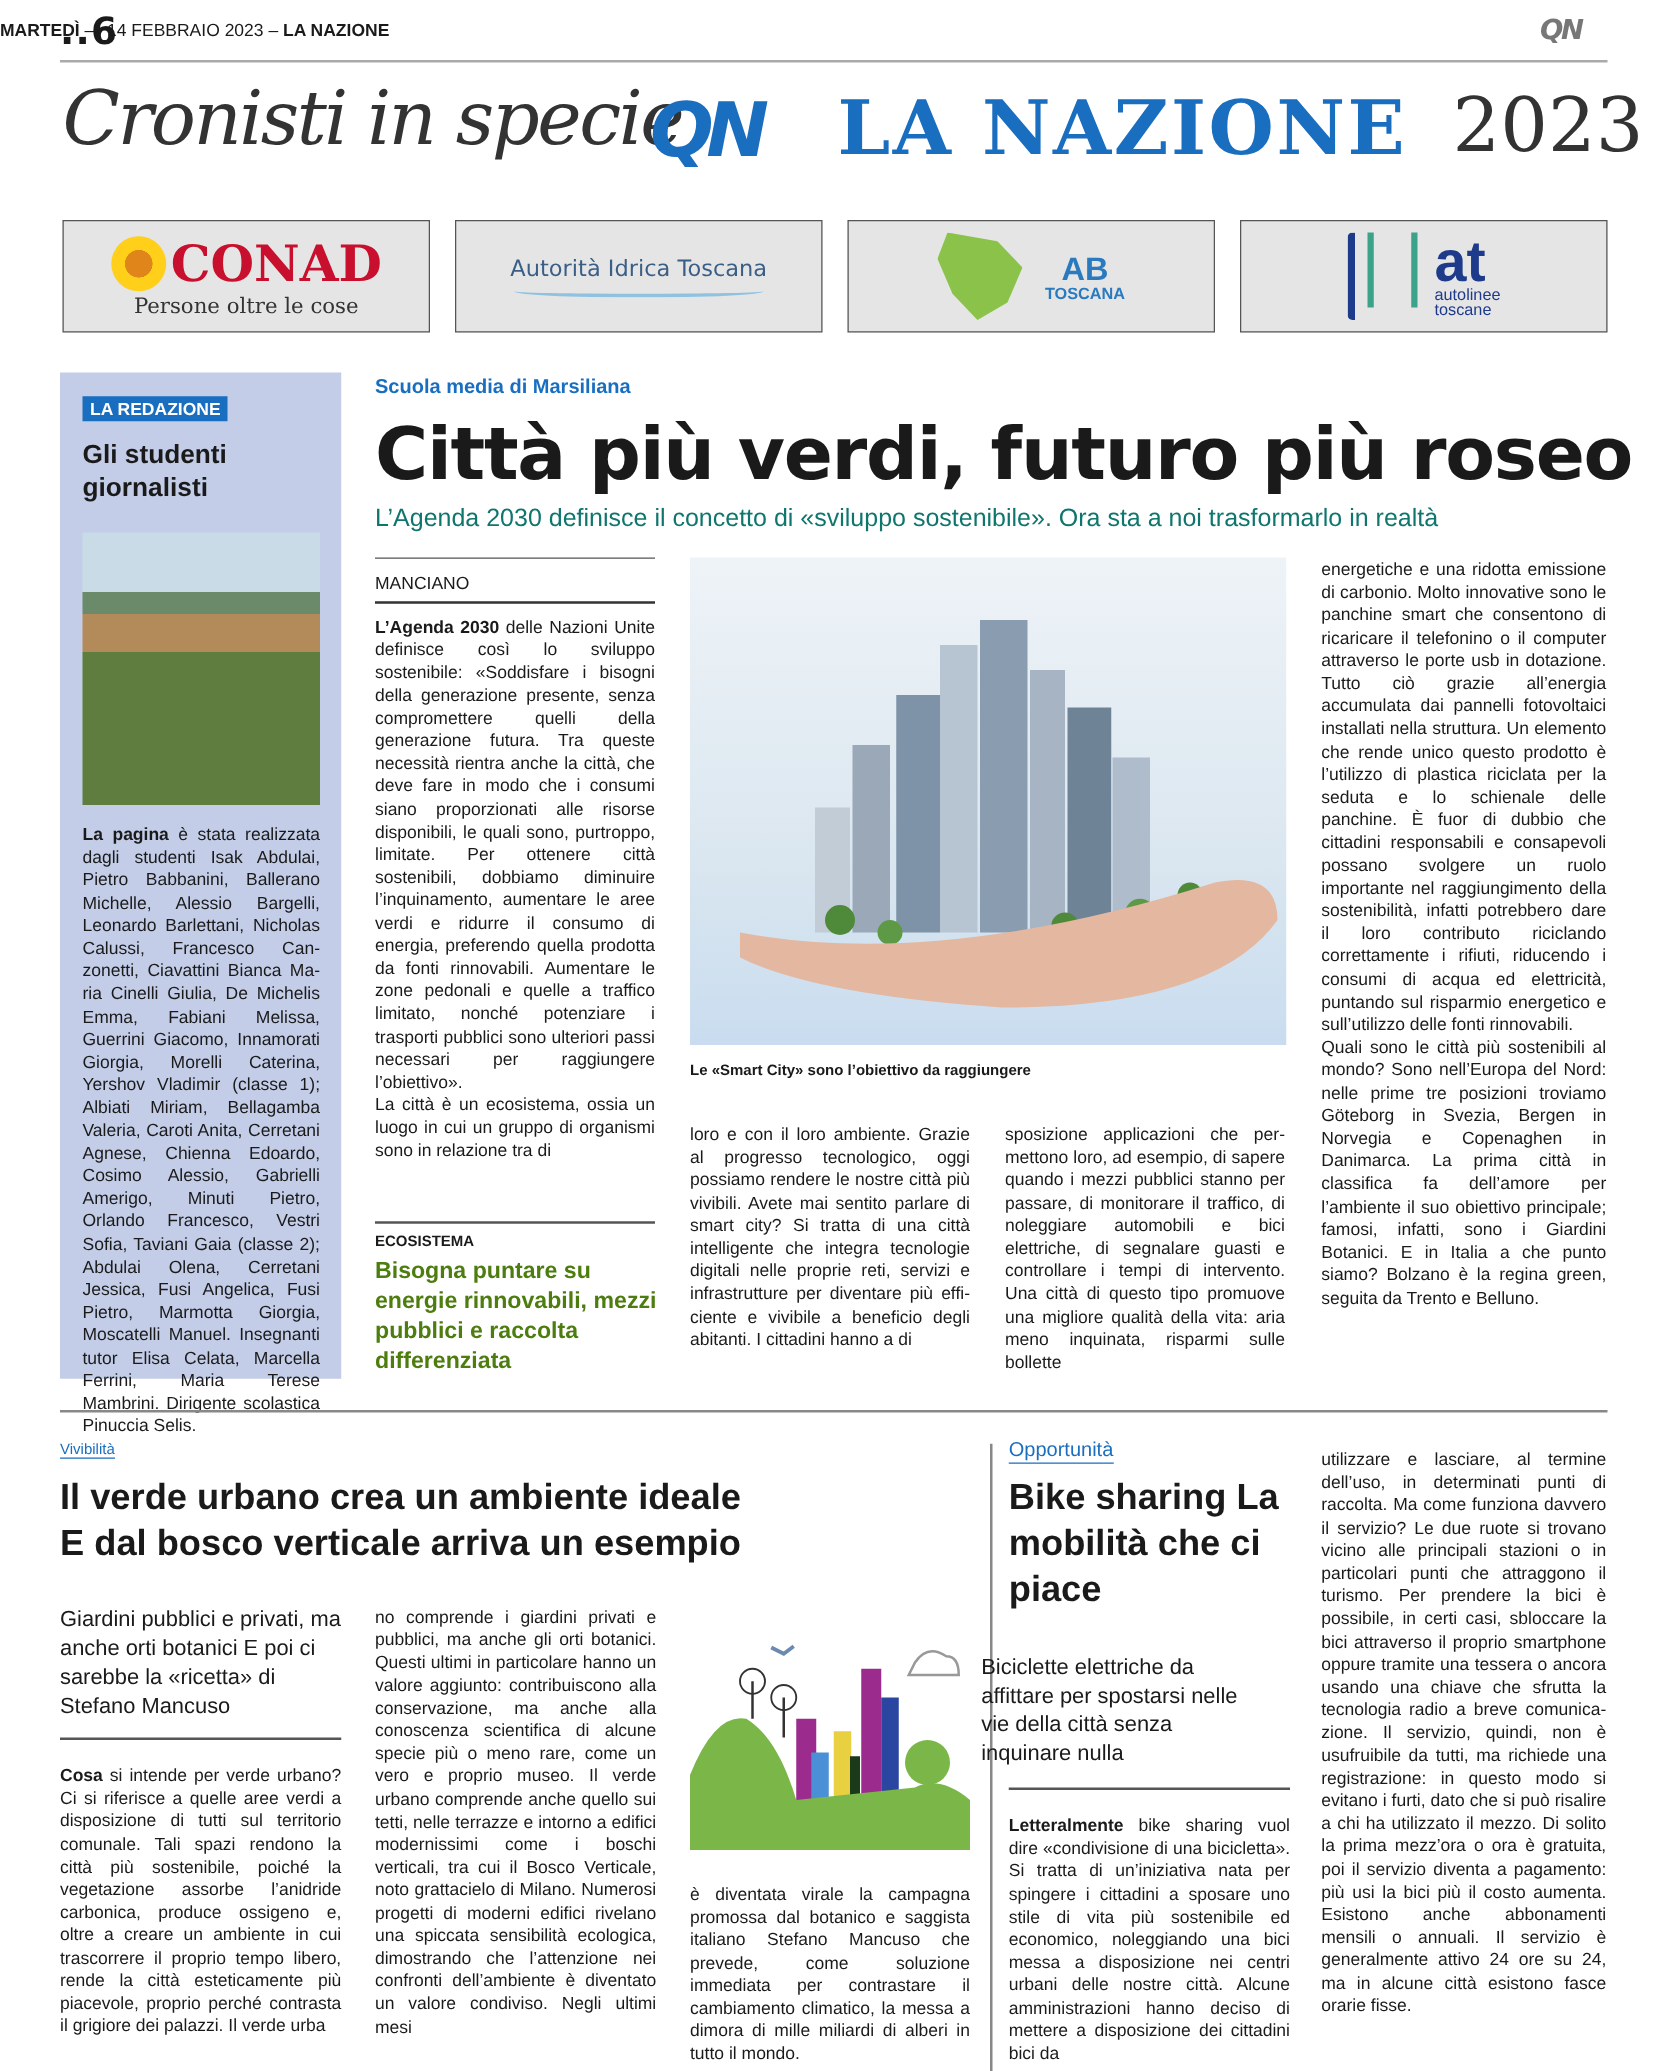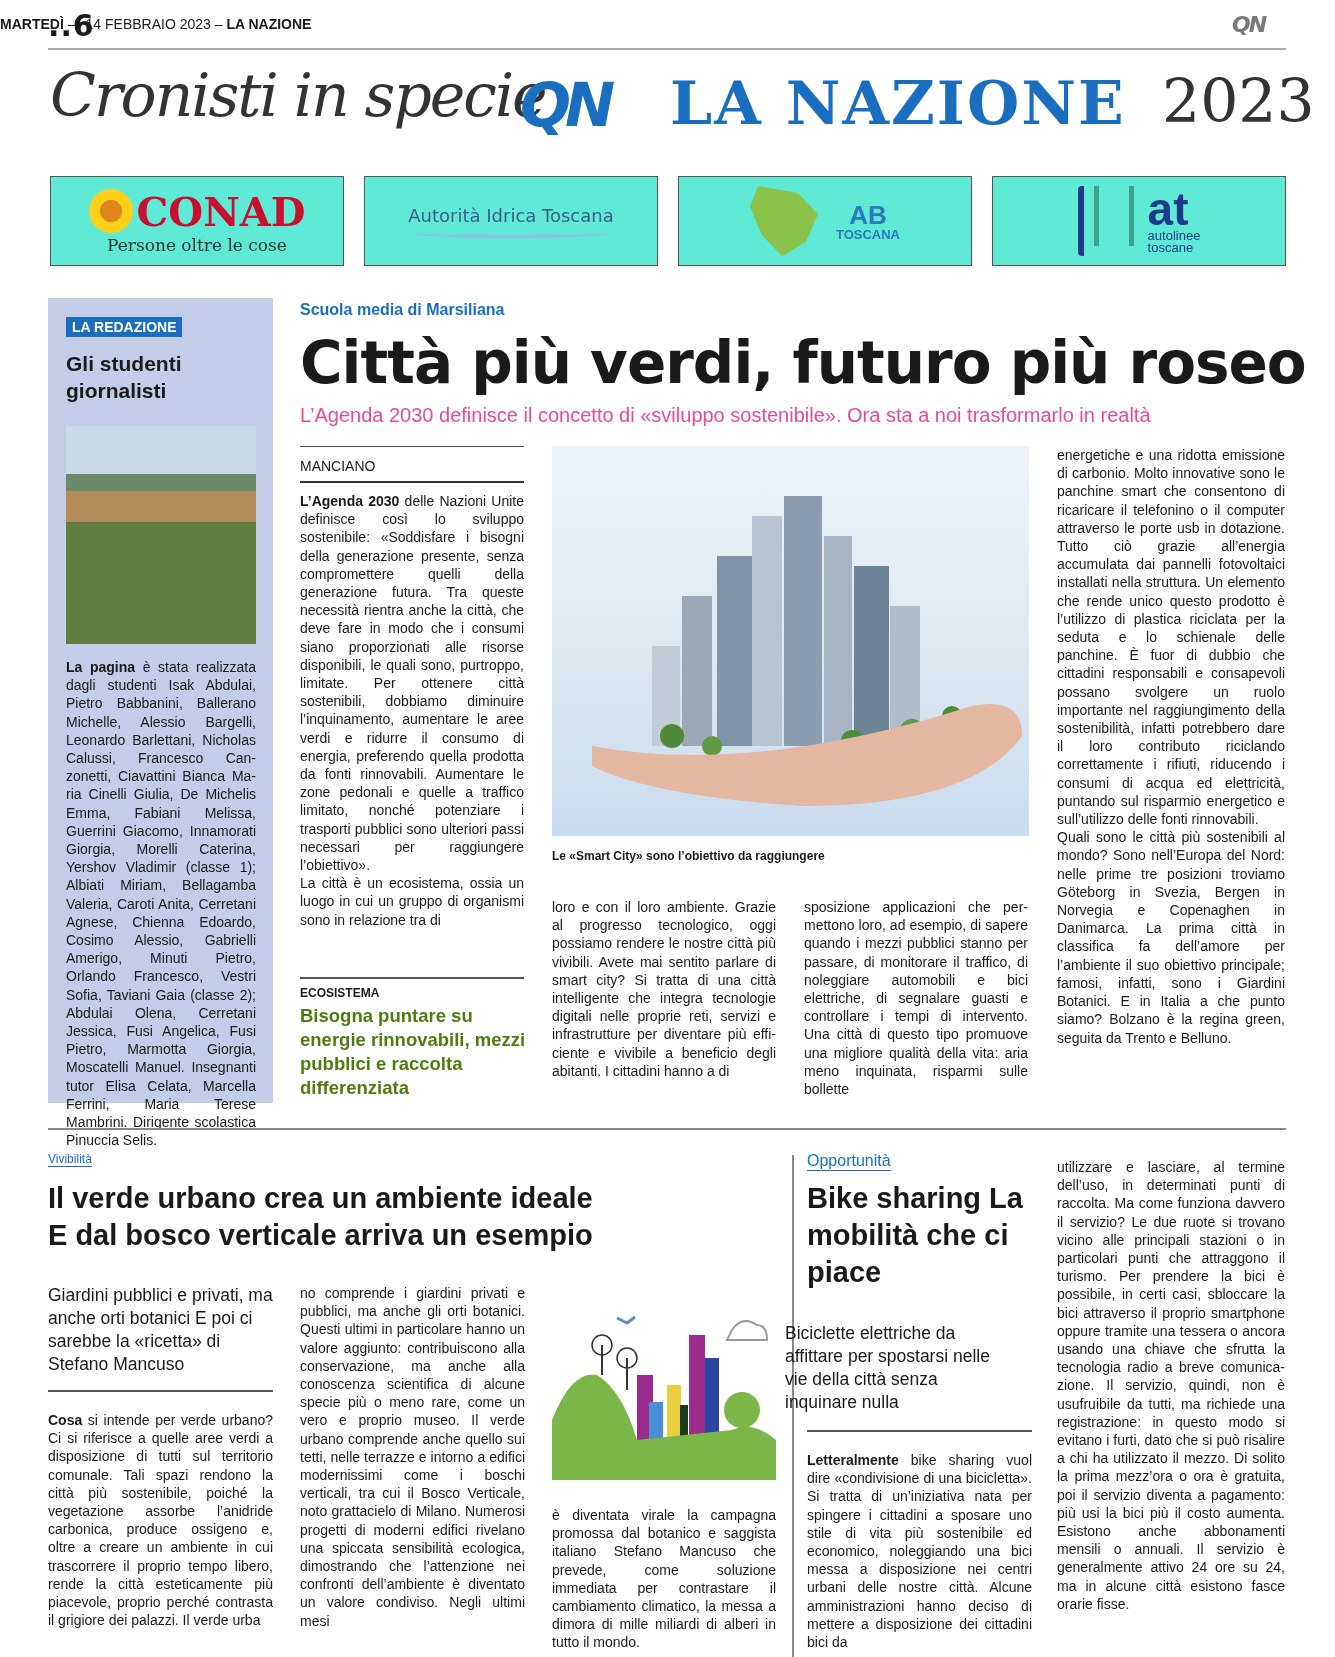--- a/index.html
+++ b/index.html
@@ -8,21 +8,21 @@
   .topbar .pg { left: 48px; top: 8px; font-size: 30px; font-weight: bold; font-family: "DejaVu Sans", sans-serif; letter-spacing: 1px; }
   .topbar .date { left: 0; width: 1335px; top: 16px; text-align: left; font-size: 14px; }
   .topbar .date b { font-weight: bold; }
   .qn-small { left: 1232px; top: 12px; font-size: 22px; font-weight: bold; font-style: italic; color: #777; font-family: "DejaVu Sans", sans-serif; letter-spacing: -2px; }
   .rule1 { left: 48px; top: 48px; width: 1238px; height: 2px; background: #aaa; }
   .mast-left { left: 50px; top: 60px; font-family: "DejaVu Serif", serif; font-size: 60px; font-style: italic; color: #333; letter-spacing: -2px; }
   .mast-qn { left: 520px; top: 70px; font-family: "DejaVu Sans", sans-serif; font-size: 60px; font-weight: bold; font-style: italic; color: #1a6ec0; letter-spacing: -6px; }
   .mast-nazione { left: 670px; top: 68px; font-family: "DejaVu Serif", serif; font-size: 60px; font-weight: bold; color: #1a6ec0; letter-spacing: 2px; }
   .mast-year { left: 1162px; top: 66px; font-family: "DejaVu Serif", serif; font-size: 60px; color: #333; }
   .sponsors { left: 50px; top: 176px; width: 1236px; height: 90px; display: flex; gap: 20px; }
-  .sponsor { flex: 1; border: 1.5px solid #555; display: flex; align-items: center; justify-content: center; flex-direction: column; background: #5eead4; overflow: hidden; }
+  .sponsor { flex: 1; border: 1.5px solid #555; display: flex; align-items: center; justify-content: center; flex-direction: column; background: #e5e5e5; overflow: hidden; }
   .conad-name { color: #c8102e; font-size: 40px; font-weight: bold; font-family: "DejaVu Serif", serif; display: flex; align-items: center; gap: 4px; }
   .conad-flower { width: 44px; height: 44px; border-radius: 50%; background: radial-gradient(circle, #e0851a 0 35%, #ffcf1a 36%); }
   .conad-tag { font-size: 17px; color: #333; font-family: "DejaVu Serif", serif; }
   .ait { color: #3a5f87; font-size: 18px; font-family: "DejaVu Sans", sans-serif; }
   .ait-wave { width: 200px; height: 10px; border-bottom: 3px solid #8fc2e0; border-radius: 50%; margin-top: 2px; }
   .ab-box { display: flex; align-items: center; gap: 6px; }
   .ab-map { width: 80px; height: 70px; background: #8bc34a; clip-path: polygon(10% 0, 60% 10%, 85% 40%, 70% 80%, 40% 100%, 15% 70%, 0 30%); }
   .ab-text { color: #2a7abf; font-weight: bold; font-size: 26px; line-height: 1; text-align: center; }
   .ab-text small { display: block; font-size: 13px; }
   .at-box { display: flex; align-items: center; gap: 10px; }
@@ -37,21 +37,21 @@
   
   .side { left: 48px; top: 298px; width: 225px; height: 805px; background: #c3cde8; }
   .side-tag { left: 66px; top: 317px; background: #1a6ec0; color: #fff; font-weight: bold; font-size: 14px; padding: 2px 6px; }
   .side-title { left: 66px; top: 350px; width: 190px; font-size: 21px; font-weight: bold; line-height: 27px; }
   .side-photo { left: 66px; top: 426px; width: 190px; height: 218px; background: linear-gradient(#c9dbe6 0 22%, #6a8a6a 22% 30%, #b38a5a 30% 44%, #5e7d3e 44% 100%); }
   .side-body { left: 66px; top: 658px; width: 190px; font-size: 13.2px; line-height: 15.5px; text-align: justify; hyphens: manual; }
 
   
   .kicker { left: 300px; top: 301px; font-size: 16px; color: #1a6ec0; font-weight: bold; }
   .headline { left: 300px; top: 328px; font-size: 58px; font-weight: bold; letter-spacing: -1px; line-height: 70px; font-family: "DejaVu Sans", sans-serif; }
-  .subhead { left: 300px; top: 404px; font-size: 20px; color: #ec4899; }
+  .subhead { left: 300px; top: 404px; font-size: 20px; color: #0f766e; }
   .dateline-rule { left: 300px; top: 446px; width: 224px; height: 1px; background: #555; }
   .dateline { left: 300px; top: 458px; font-size: 14px; }
   .dateline-rule2 { left: 300px; top: 481px; width: 224px; height: 1.5px; background: #333; }
   .col { font-size: 14px; line-height: 18.2px; text-align: justify; }
   .col b { font-weight: bold; }
   .col1 { left: 300px; top: 492px; width: 224px; }
   .eco-rule { left: 300px; top: 977px; width: 224px; height: 1.5px; background: #555; }
   .eco-tag { left: 300px; top: 986px; font-size: 12px; font-weight: bold; }
   .eco-title { left: 300px; top: 1004px; width: 228px; font-size: 18.5px; font-weight: bold; color: #4d7c0f; line-height: 24px; }
   .photo-main { left: 552px; top: 446px; width: 477px; height: 390px; background: linear-gradient(180deg, #eef3f7 0%, #dbe7f0 60%, #c9dcef 100%); overflow: hidden; }

